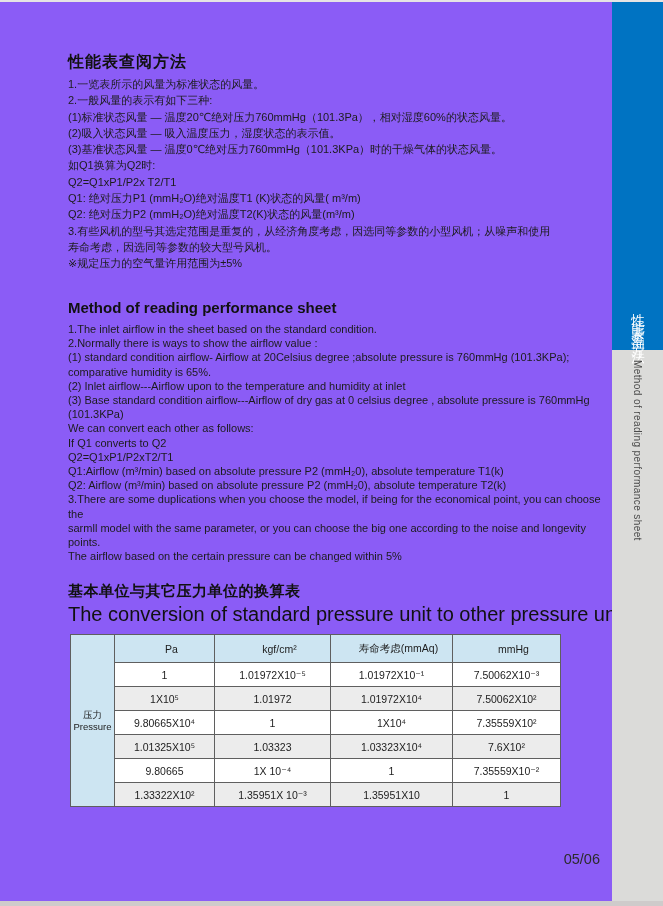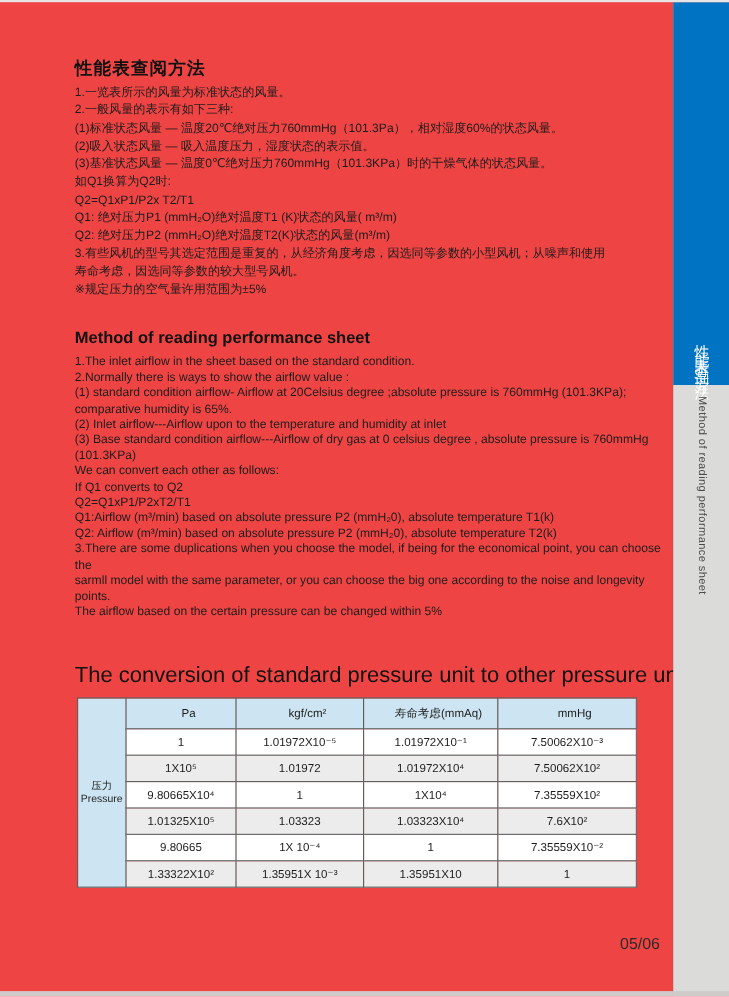--- a/index.html
+++ b/index.html
@@ -1,38 +1,38 @@
 <!DOCTYPE html>
 <html><head>
 <meta charset="utf-8">
 <style>
   * { margin:0; padding:0; box-sizing:border-box; }
   html,body { background:#fff; }
   body { width:663px; height:906px; font-family:"Liberation Sans","DejaVu Sans",sans-serif; color:#1a1a1a; }
-  .page { position:relative; width:663px; height:906px; background:#ef4444; overflow:hidden;
+  .page { position:relative; width:663px; height:906px; background:#8b5cf6; overflow:hidden;
           border-top:2px solid #e6e4e4; }
   .bottom-edge { position:absolute; left:0; bottom:0; width:663px; height:5px; background:#cfcbcb; }
 
   
   .title-zh   { position:absolute; left:68px; top:50px; font-size:16px; font-weight:bold; letter-spacing:1px; color:#111; }
   .zh-body    { position:absolute; left:68px; top:74px; width:530px; font-size:11px; line-height:16.3px; color:#1c1c1c; }
   .title-en   { position:absolute; left:68px; top:297px; font-size:15px; font-weight:bold; color:#111; }
   .en-body    { position:absolute; left:68px; top:320px; width:535px; font-size:11px; line-height:14.2px; color:#1c1c1c; }
   .title2-zh  { position:absolute; left:68px; top:580px; font-size:15px; font-weight:bold; letter-spacing:0.5px; color:#111; }
   .title2-en  { position:absolute; left:68px; top:601px; font-size:20px; font-weight:normal; color:#111; }
 
   
   table.conv { position:absolute; left:70px; top:632px; border-collapse:collapse; table-layout:fixed;
                font-size:10.5px; color:#1c1c1c; border:1px solid #444; }
   table.conv th, table.conv td { border:1px solid #5f5f5f; text-align:center; vertical-align:middle; padding:0; }
   table.conv th { height:28px; background:#cde5f2; font-weight:normal; font-size:10.5px;padding-left:14px; }
   table.conv td { height:24px; background:#ffffff; }
   table.conv tr.alt td { background:#ececec; }
   td.plabel { width:44px; background:#cde5f2 !important; font-size:9.5px; line-height:12px; }
-  .c1 { width:100px; } .c2 { width:116px; } .c3 { width:122px; } .c4 { width:126px; }
+  .c1 { width:100px; } .c2 { width:116px; } .c3 { width:122px; } .c4 { width:108px; }
 
   .footer-page { position:absolute; left:0; top:849px; width:600px; text-align:right; font-size:14.5px; color:#2b2b2b; }
 
   
   .sidebar { position:absolute; left:612px; top:0; width:51px; height:906px; background:#dbdbd9; }
   .sidebar-blue { position:absolute; left:0; top:0; width:51px; height:348px; background:#0073c2; }
   .v-zh { position:absolute; left:50%; bottom:5px; transform:translateX(-50%);
           writing-mode:vertical-rl; text-orientation:upright;
           color:#ffffff; font-size:13.5px; letter-spacing:6px; font-weight:500; }
   .v-en { position:absolute; left:50%; top:358px; transform:translateX(-50%);
@@ -72,20 +72,21 @@
     <div>We can convert each other as follows:</div>
     <div>If Q1 converts to Q2</div>
     <div>Q2=Q1xP1/P2xT2/T1</div>
     <div>Q1:Airflow (m³/min) based on absolute pressure P2 (mmH₂0), absolute temperature T1(k)</div>
     <div>Q2: Airflow (m³/min) based on absolute pressure P2 (mmH₂0), absolute temperature T2(k)</div>
     <div>3.There are some duplications when you choose the model, if being for the economical point, you can choose the</div>
     <div>sarmll model with the same parameter, or you can choose the big one according to the noise and longevity points.</div>
     <div>The airflow based on the certain pressure can be changed within 5%</div>
   </div>
 
+  <div class="title2-zh">基本单位与其它压力单位的换算表</div>
   <div class="title2-en">The conversion of standard pressure unit to other pressure units</div>
 
   <table class="conv">
     <tbody>
       <tr>
         <td class="plabel" rowspan="7">
           <div>压力</div>
           <div>Pressure</div>
         </td>
         <th class="c1">Pa</th>

